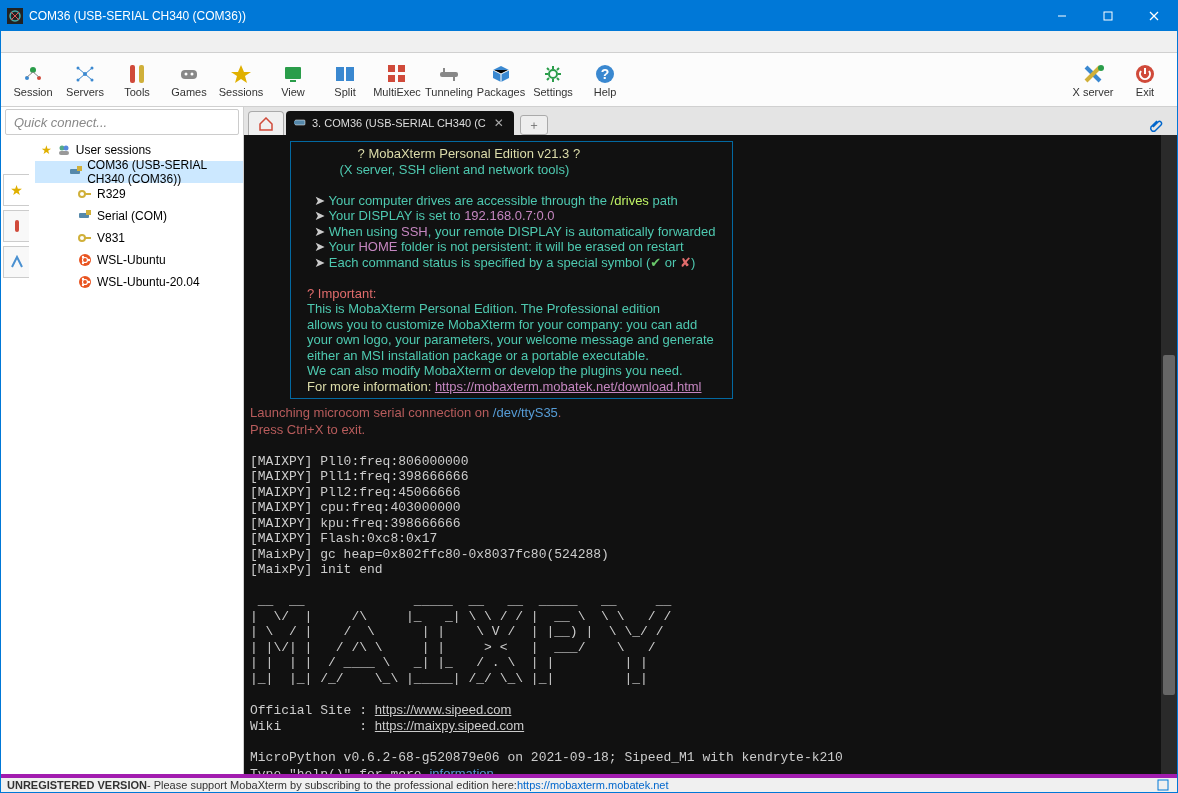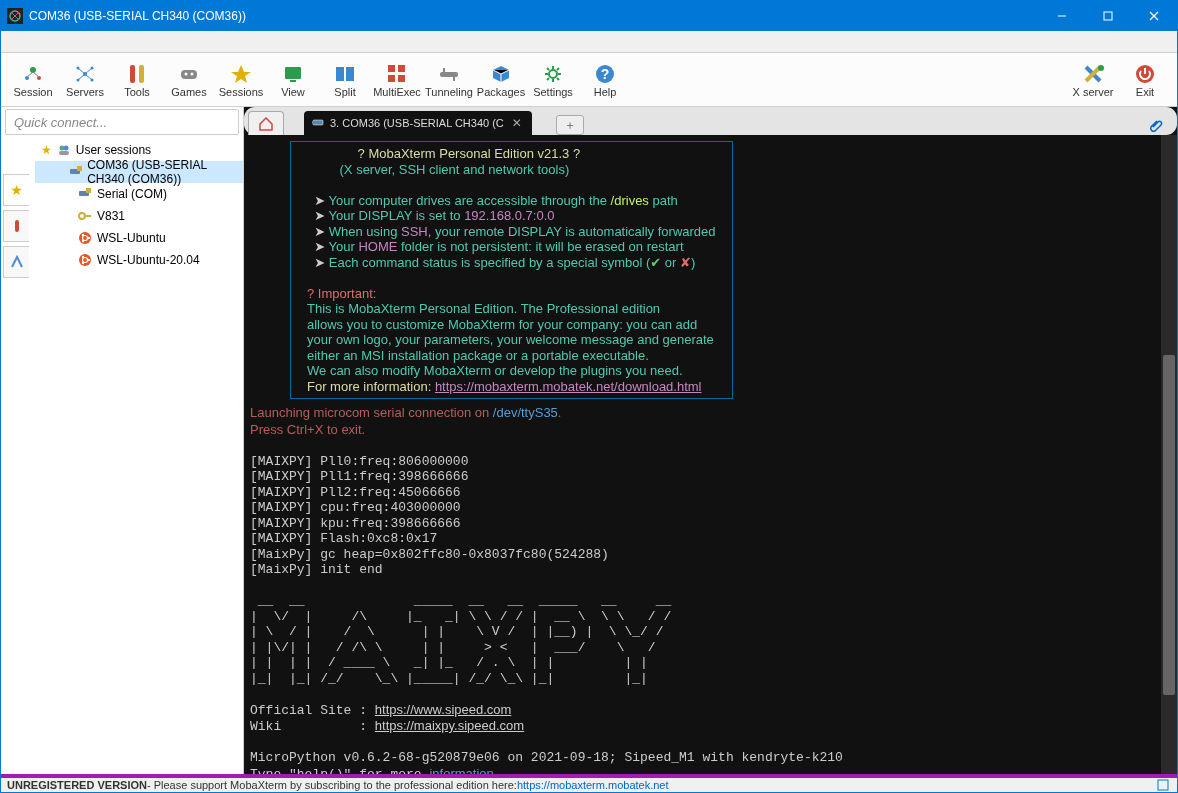--- a/index.html
+++ b/index.html
@@ -20,21 +20,21 @@
 .quick { height:26px; display:flex; align-items:center; padding:0 8px; border:1px solid #ccc; margin:2px 4px; border-radius:2px; color:#888; font-size:13px; font-style:italic; }
 .sidetabs { position:absolute; left:3px; top:174px; width:32px; display:flex; flex-direction:column; gap:4px; }
 .sidetabs div { width:26px; height:32px; border:1px solid #ccc; border-right:none; background:#f8f8f8; display:flex; align-items:center; justify-content:center; cursor:pointer; font-size:14px; }
 .sidetabs .active { background:#fff; }
 .tree { flex:1; margin-left:34px; font-size:12px; overflow:auto; padding-top:2px; }
 .treerow { display:flex; align-items:center; height:22px; padding-left:6px; cursor:pointer; gap:4px; }
 .treerow.sel { background:#cce8ff; }
 .treerow .ind { width:14px; display:inline-block; }
 .treerow .tic { width:16px; height:16px; display:inline-flex; align-items:center; justify-content:center; }
 .rightcol { flex:1; display:flex; flex-direction:column; min-width:0; background:#111; }
-.tabsbar { height:28px; background:#d8d8d8; display:flex; align-items:flex-end; padding-left:4px; gap:20px;border-radius:11px; }
+.tabsbar { height:28px; background:#d8d8d8; display:flex; align-items:flex-end; padding-left:4px; gap:2px; }
 .hometab { width:36px; height:24px; background:#f0f0f0; border:1px solid #aaa; border-bottom:none; border-radius:4px 4px 0 0; display:flex; align-items:center; justify-content:center; cursor:pointer; }
 .doctab { height:24px; background:#3a3a3a; color:#ddd; border-radius:4px 4px 0 0; display:flex; align-items:center; padding:0 8px; font-size:11px; gap:6px; max-width:230px; cursor:pointer; }
 .doctab.active { background:#111; }
 .doctab .x { color:#aaa; font-size:12px; padding:0 2px; }
 .newtab { width:28px; height:20px; background:#eee; border:1px solid #aaa; border-radius:3px; margin-left:4px; display:flex; align-items:center; justify-content:center; font-size:12px; color:#666; cursor:pointer; }
 .clipic { width:28px; display:flex; align-items:center; justify-content:center; margin-left:auto; margin-right:6px; color:#0066cc; font-size:16px; cursor:pointer; }
 .term { flex:1; background:#111; color:#ccc; font-family:"Consolas","Courier New",monospace; font-size:13px; line-height:15.5px; padding:4px 6px; overflow:auto; white-space:pre; position:relative; }
 .term .box { border:1px solid #0369a1; padding:4px 16px; margin:2px 44px 6px 40px; display:inline-block; }
 .scroll { position:absolute; right:0; top:0; bottom:0; width:16px; background:#2a2a2a; }
 .scroll .thumb { position:absolute; left:2px; right:2px; background:#666; border-radius:2px; }
@@ -270,20 +270,31 @@
                 <rect x="8" y="1" width="5" height="5" fill="#d0b03a"></rect>
               </svg>
             </span>
             <span>COM36  (USB-SERIAL CH340 (COM36))</span>
           </div>
           <div class="treerow">
             <span class="ind"></span>
             <span class="ind"></span>
             <span class="tic">
               <svg width="14" height="14" viewBox="0 0 14 14">
+                <circle cx="4" cy="7" r="3" fill="none" stroke="#d0b03a" stroke-width="2"></circle>
+                <rect x="6" y="6" width="7" height="2" fill="#d0b03a"></rect>
+              </svg>
+            </span>
+            <span>R329</span>
+          </div>
+          <div class="treerow">
+            <span class="ind"></span>
+            <span class="ind"></span>
+            <span class="tic">
+              <svg width="14" height="14" viewBox="0 0 14 14">
                 <rect x="1" y="4" width="10" height="5" rx="1" fill="#58a"></rect>
                 <rect x="8" y="1" width="5" height="5" fill="#d0b03a"></rect>
               </svg>
             </span>
             <span>Serial (COM)</span>
           </div>
           <div class="treerow">
             <span class="ind"></span>
             <span class="ind"></span>
             <span class="tic">

